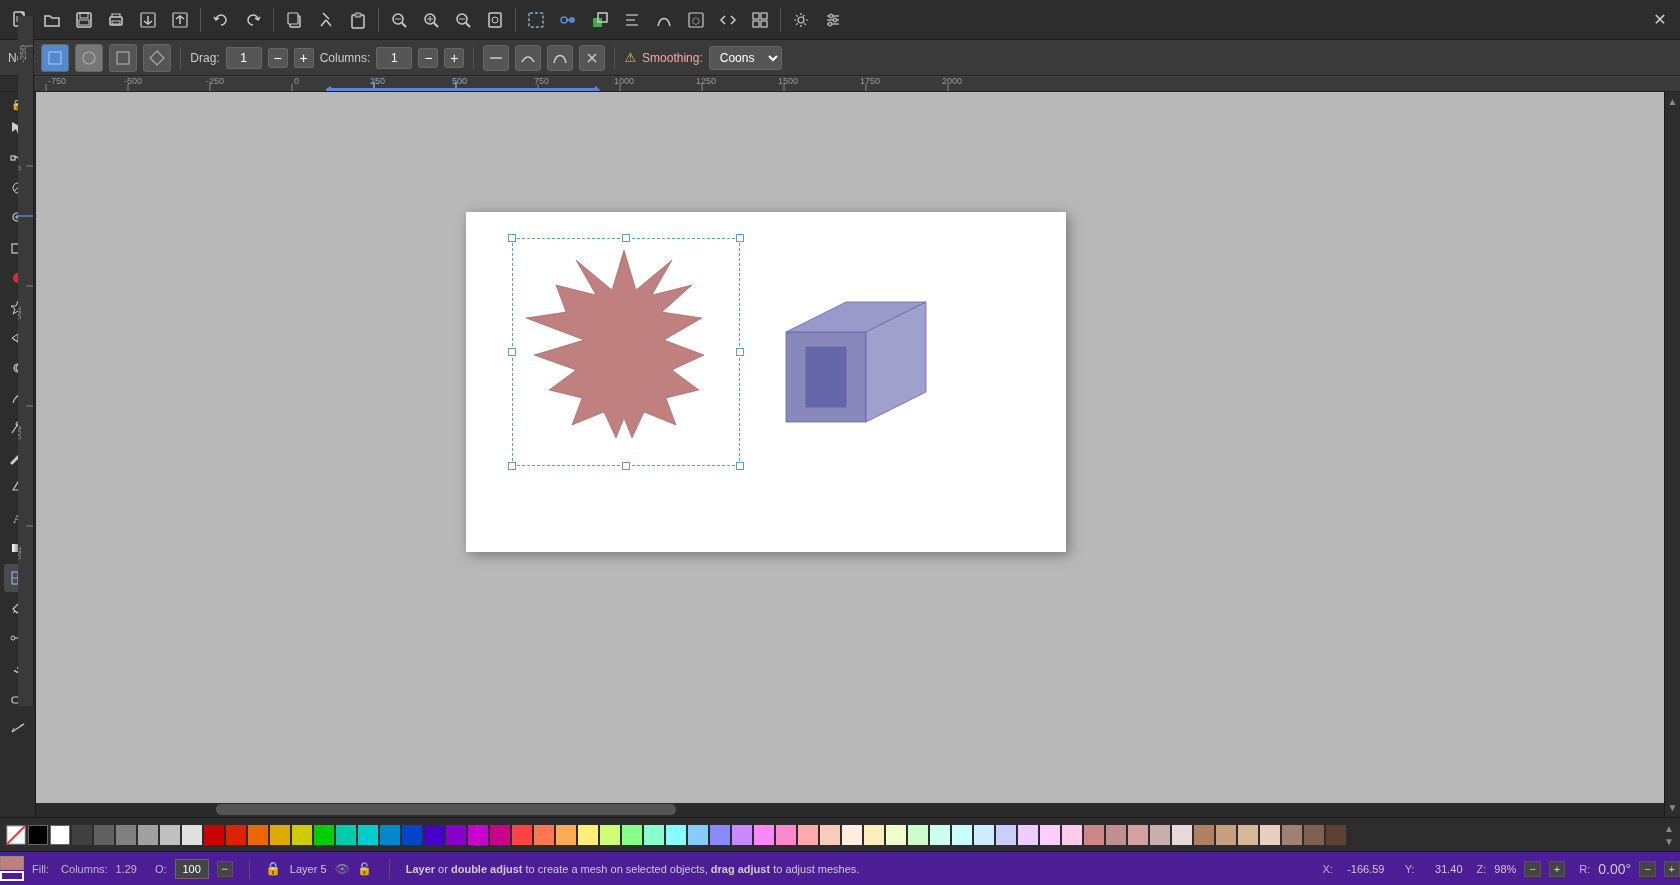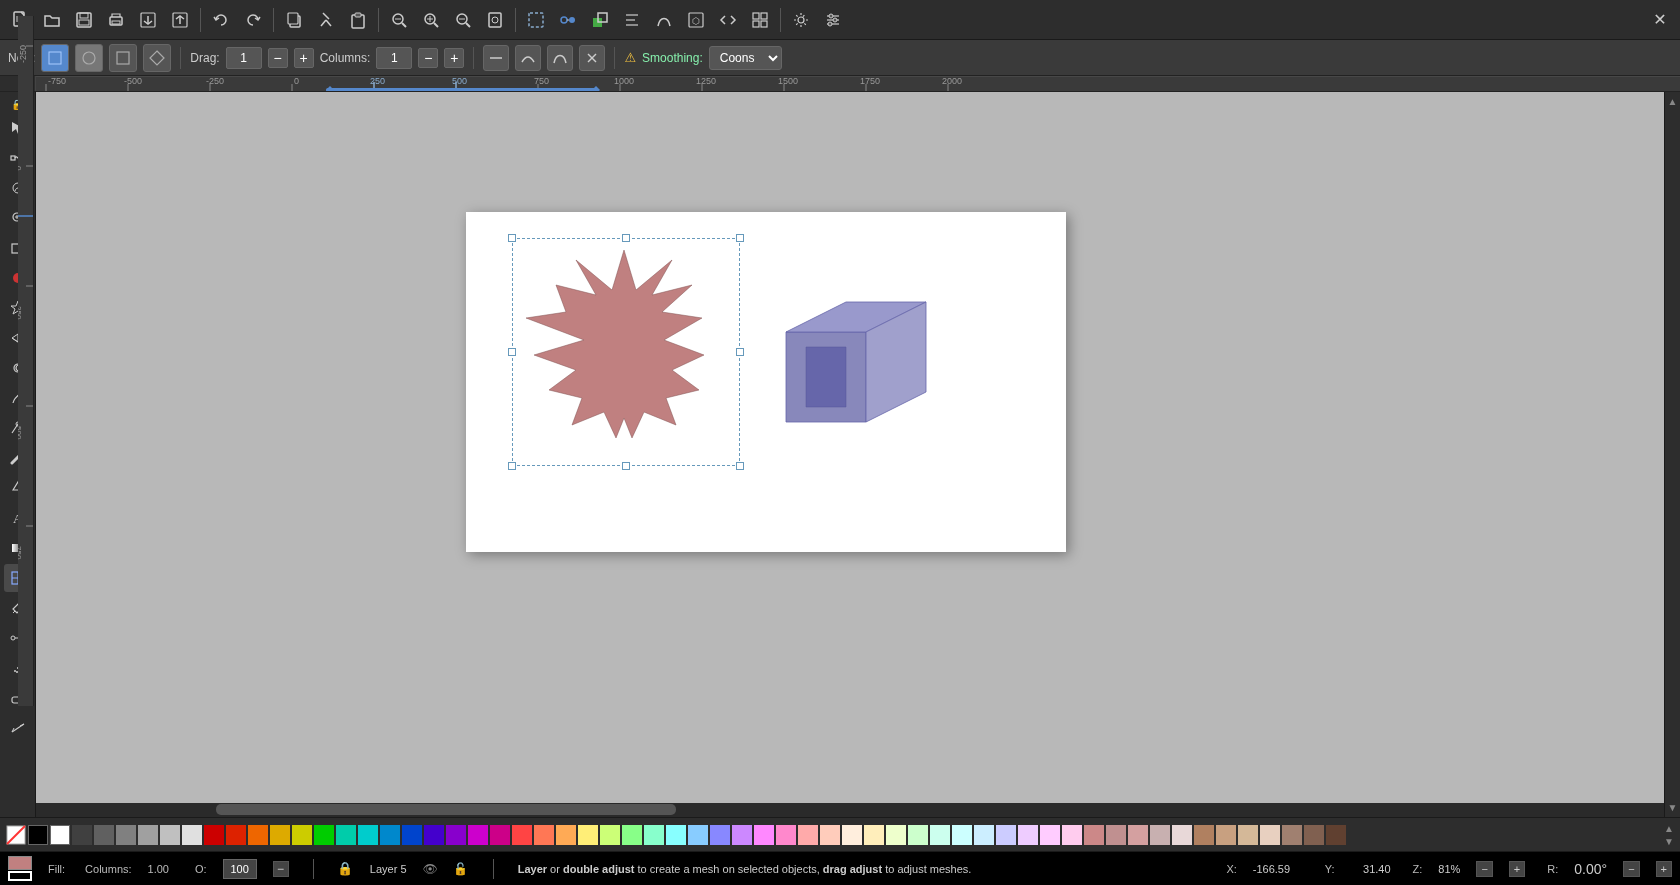--- a/index.html
+++ b/index.html
@@ -29,21 +29,21 @@
       color: #fff; text-align: center; border-radius: 2px; font-size: 12px;
     }
     .mesh-btn {
       width: 20px; height: 20px; background: #555; border: 1px solid #666;
       color: #fff; cursor: pointer; border-radius: 2px; display: flex; align-items: center; justify-content: center; font-size: 14px;
     }
     .mesh-mode-btn {
       width: 26px; height: 26px; background: #555; border: 1px solid #666;
       color: #ccc; cursor: pointer; border-radius: 3px; display: flex; align-items: center; justify-content: center; font-size: 13px;
     }
-    .smoothing-label { color: #86efac; font-size: 12px; text-align: right; }
+    .smoothing-label { color: #fca5a5; font-size: 12px; text-align: right; }
     .smoothing-select {
       background: #555; border: 1px solid #666; color: #fff;
       padding: 2px 6px; border-radius: 3px; cursor: pointer; font-size: 12px; height: 24px;
     }
     .warning-icon { color: #f0c040; font-size: 13px; }
 
     
     #left-sidebar {
       width: 36px; background: #2d2d2d; display: flex; flex-direction: column; align-items: center;
       padding: 4px 0; gap: 2px; border-right: 1px solid #1a1a1a;
@@ -82,22 +82,22 @@
       display: flex; align-items: center; padding: 0 6px; gap: 2px;
       border-top: 1px solid #1a1a1a; overflow: hidden;
     }
     .color-swatch {
       width: 20px; height: 20px; cursor: pointer; flex-shrink: 0;
     }
     #no-fill { width: 20px; height: 20px; position: relative; cursor: pointer; flex-shrink: 0; }
 
     
     #status-bar {
-      width: 100%; height: 34px; background: #000000;
-      display: flex; align-items: center; padding: 0 8px; gap: 16px;
+      width: 100%; height: 34px; background: #4c1d95;
+      display: flex; align-items: center; padding: 0 0; gap: 8px;
       border-top: 1px solid #1a1a1a; color: #ccc; font-size: 11px;
     }
 
     
     #right-edge {
       width: 16px; background: #2d2d2d; display: flex; flex-direction: column; align-items: center;
       justify-content: flex-end; padding-bottom: 4px; border-left: 1px solid #1a1a1a;
     }
 
     
@@ -730,21 +730,21 @@
 </div>
 
 <div id="status-bar">
 
   <div style="display:flex;flex-direction:column;gap:1px;">
     <div style="width:24px;height:14px;background:#c08080;border:1px solid #888;cursor:pointer;"></div>
     <div style="width:24px;height:10px;background:transparent;border:2px solid #fff;cursor:pointer;"></div>
   </div>
   <span style="color:#bbb;font-size:11px;">Fill:</span>
   <span style="color:#bbb;font-size:11px;margin-left:4px;">Columns:</span>
-  <span style="color:#bbb;font-size:11px;">1.00</span>
+  <span style="color:#bbb;font-size:11px;">1.29</span>
 
   <span style="color:#bbb;margin-left:10px;">O:</span>
   <input type="text" style="width: 34px; height: 20px; background: rgb(68, 68, 68); border: 1px solid rgb(102, 102, 102); color: rgb(255, 255, 255); text-align: center; font-size: 11px;" value="100">
   <div style="width:16px;height:16px;background:#444;border:1px solid #555;color:#ccc;cursor:pointer;display:flex;align-items:center;justify-content:center;font-size:12px;">−</div>
 
   <div style="width:1px;height:20px;background:#555;margin:0 8px;"></div>
 
   <div style="color:#888;font-size:13px;cursor:pointer;">🔒</div>
 
   <span style="color:#ccc;">Layer 5</span>
@@ -753,24 +753,24 @@
 
   <div style="width:1px;height:20px;background:#555;margin:0 8px;"></div>
 
   <span style="color:#ccc;font-size:11px;">
     <b>Layer</b> or <b>double adjust</b> to create a mesh on selected objects, <b>drag adjust</b> to adjust meshes.
   </span>
 
   <div style="flex:1;"></div>
 
   <span style="color:#bbb;font-size:11px;">X:</span>
-  <span style="color:#ccc;font-size:11px;min-width:50px;text-align:left;">-166.59</span>
+  <span style="color:#ccc;font-size:11px;min-width:50px;text-align:center;">-166.59</span>
   <span style="color:#bbb;font-size:11px;margin-left:6px;">Y:</span>
   <span style="color:#ccc;font-size:11px;min-width:40px;text-align:right;">31.40</span>
   <span style="color:#bbb;font-size:11px;margin-left:6px;">Z:</span>
-  <span style="color:#ccc;font-size:11px;">81%</span>
+  <span style="color:#ccc;font-size:11px;">98%</span>
   <button style="background:#444;border:1px solid #555;color:#ccc;cursor:pointer;padding:1px 4px;font-size:11px;">−</button>
   <button style="background:#444;border:1px solid #555;color:#ccc;cursor:pointer;padding:1px 4px;font-size:11px;">+</button>
   <span style="color:#bbb;font-size:11px;margin-left:6px;">R:</span>
   <span style="color:#ccc;font-size:14px;">0.00°</span>
   <button style="background:#444;border:1px solid #555;color:#ccc;cursor:pointer;padding:1px 4px;font-size:11px;">−</button>
   <button style="background:#444;border:1px solid #555;color:#ccc;cursor:pointer;padding:1px 4px;font-size:11px;">+</button>
 </div>
 
 </body></html>

